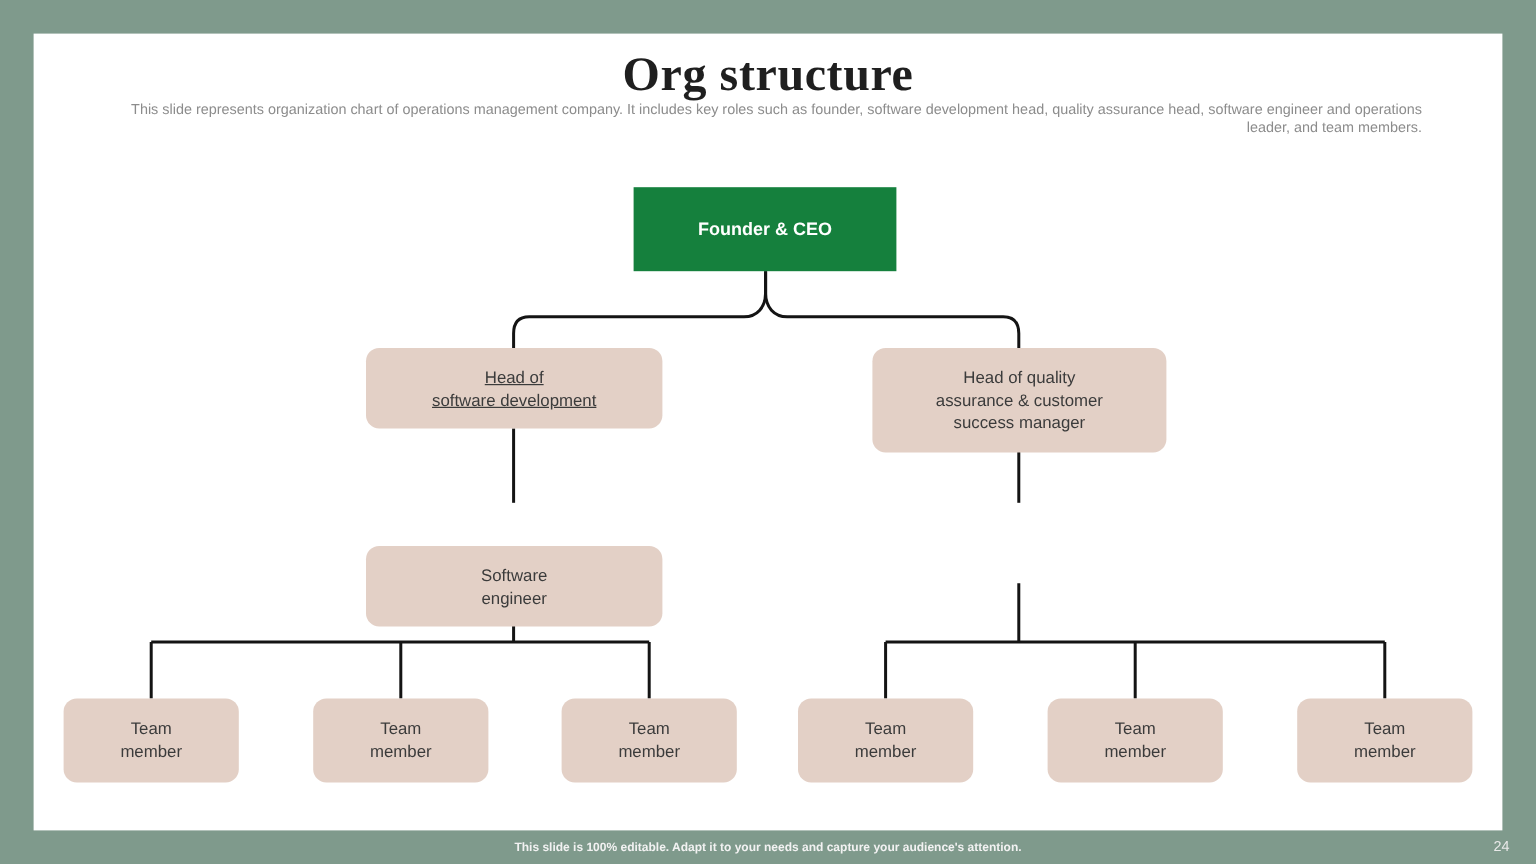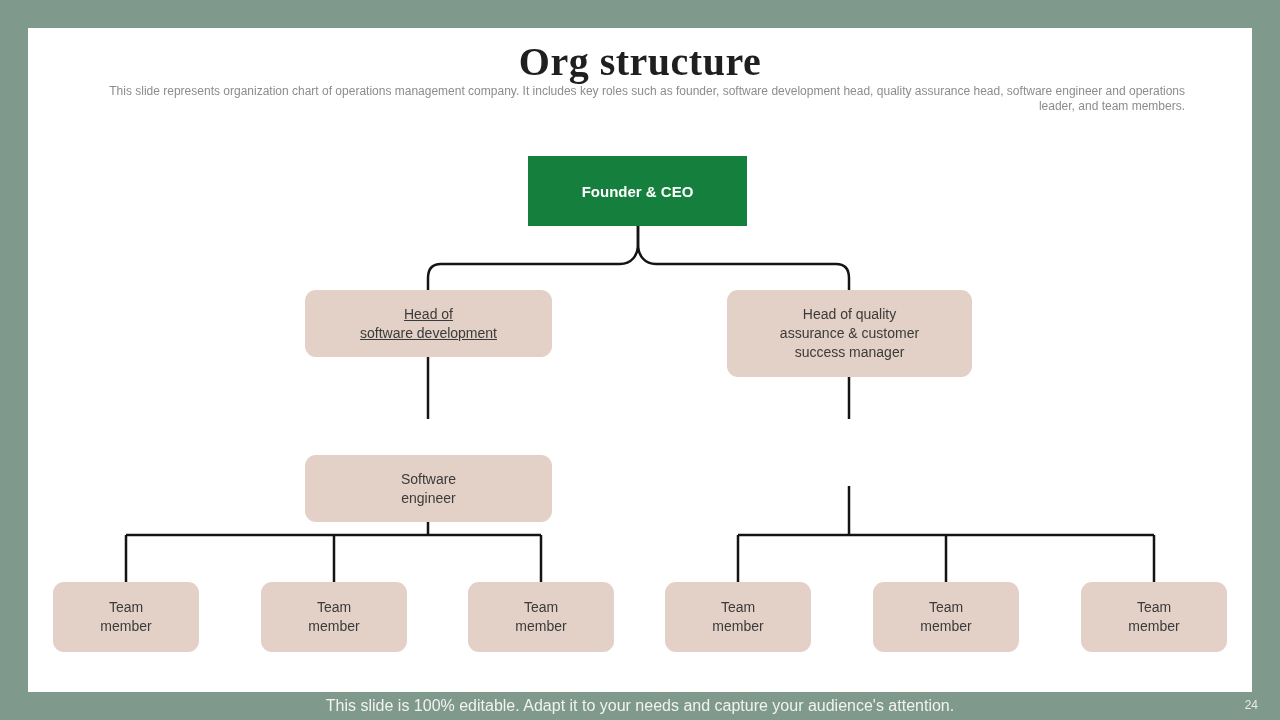--- a/index.html
+++ b/index.html
@@ -39,21 +39,21 @@
   .n-l2b{left:699px;top:262px;width:245px;height:87px;}
   .n-l3a{left:277px;top:391px;width:247px;height:67px;margin-top:36px;}
   .n-l3b{left:699px;top:391px;width:245px;height:67px;}
   .n-t0{left:25px;}  .n-t1{left:233px;} .n-t2{left:440px;}
   .n-t3{left:637px;} .n-t4{left:845px;} .n-t5{left:1053px;}
   .team{top:554px;width:146px;height:70px;}
   .footer-bar{
     position:absolute;left:0;top:692px;width:1280px;height:28px;
     display:flex;align-items:center;justify-content:center;
   }
-  .footer-text{font-size:16px;color:#F2F2F2;}
+  .footer-text{font-size:10px;color:#F2F2F2;font-weight:bold;}
   .page-number{
     position:absolute;right:22px;top:698px;
     font-size:12px;color:#E9E9E9;
   }
 </style>
 </head>
 <body>
 
 <div class="slide">
 

